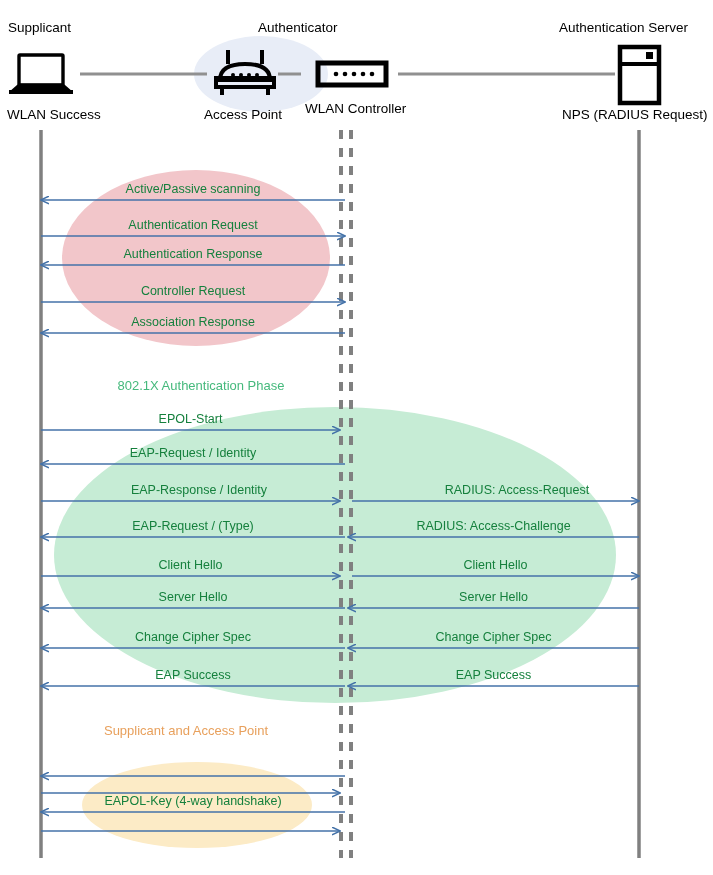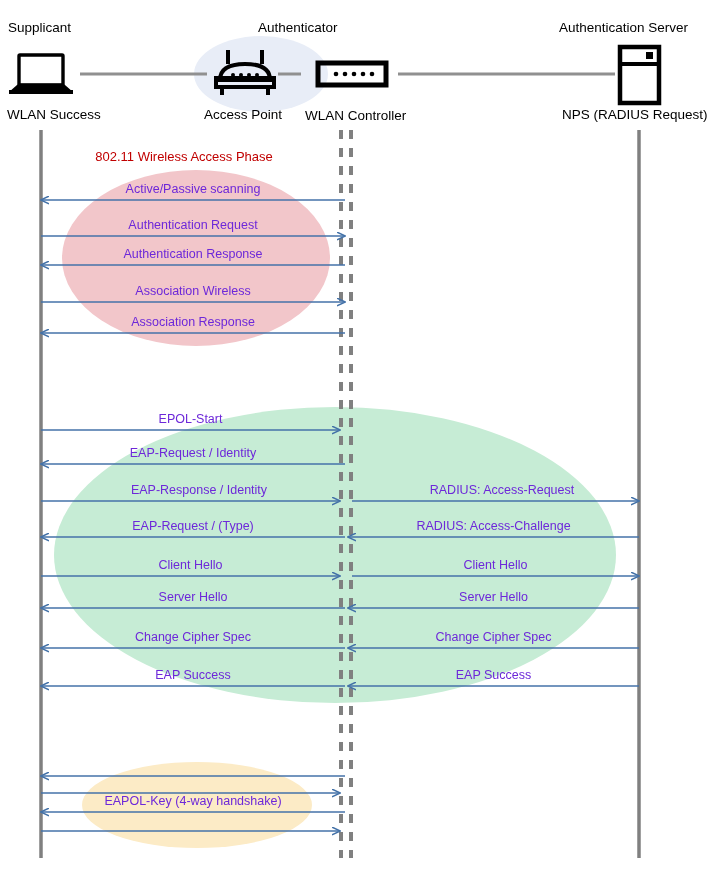--- a/index.html
+++ b/index.html
@@ -24,21 +24,21 @@
   .hdr-label{
     position:absolute;
     font-size:13.5px;
     color:#000;
     white-space:nowrap;
     letter-spacing:0px;
   }
   .msg-label{
     position:absolute;
     font-size:12.5px;
-    color:#6d28d9;
+    color:#15803d;
     white-space:nowrap;
     transform:translate(-50%,-100%);
     letter-spacing:0px;
   }
   .phase-label{
     position:absolute;
     font-size:13px;
     white-space:nowrap;
     transform:translateX(-50%);
     text-align:center;
@@ -146,44 +146,45 @@
         <line x1="639" y1="686" x2="348" y2="686" stroke="#4472A8" stroke-width="1.6" marker-end="url(#arrowL)"></line>
       </g>
   </svg>
 
   <div class="hdr-label" style="left:8px;  top:20px;">Supplicant</div>
   <div class="hdr-label" style="left:258px; top:20px;">Authenticator</div>
   <div class="hdr-label" style="left:559px; top:20px;">Authentication Server</div>
 
   <div class="hdr-label" style="left:7px;   top:107px;">WLAN Success</div>
   <div class="hdr-label" style="left:204px; top:107px;text-align:right;">Access Point</div>
-  <div class="hdr-label" style="left:305px; top:108px;">WLAN Controller</div>
+  <div class="hdr-label" style="left:305px; top:101px;">WLAN Controller</div>
   <div class="hdr-label" style="left:562px; top:107px;">NPS (RADIUS Request)</div>
 
-  <div class="phase-label phase-red" style="left:184px; top:147px;">802.11 Wireless Access Phase</div>
 
+  <div class="phase-label phase-green" style="left:201px; top:376px;">802.1X Authentication Phase</div>
 
   <div class="phase-label phase-orange" style="left:186px; top:721px;">
+    <div>Supplicant and Access Point</div>
   </div>
 
   <div id="msg-labels">
       <div class="msg-label" style="left: 193px; top: 196px;">Active/Passive scanning</div>
       <div class="msg-label" style="left: 193px; top: 232px;">Authentication Request</div>
       <div class="msg-label" style="left: 193px; top: 261px;">Authentication Response</div>
-      <div class="msg-label" style="left: 193px; top: 298px;">Association Wireless</div>
+      <div class="msg-label" style="left: 193px; top: 298px;">Controller Request</div>
       <div class="msg-label" style="left: 193px; top: 329px;">Association Response</div>
       <div class="msg-label" style="left: 190.5px; top: 426px;">EPOL-Start</div>
       <div class="msg-label" style="left: 193px; top: 460px;">EAP-Request / Identity</div>
       <div class="msg-label" style="left: 199px; top: 497px;">EAP-Response / Identity</div>
       <div class="msg-label" style="left: 193px; top: 533px;">EAP-Request / (Type)</div>
       <div class="msg-label" style="left: 190.5px; top: 572px;">Client Hello</div>
       <div class="msg-label" style="left: 193px; top: 604px;">Server Hello</div>
       <div class="msg-label" style="left: 193px; top: 644px;">Change Cipher Spec</div>
       <div class="msg-label" style="left: 193px; top: 682px;">EAP Success</div>
       <div class="msg-label" style="left: 193px; top: 808px;">EAPOL-Key (4-way handshake)</div>
-      <div class="msg-label" style="left: 502px; top: 497px;">RADIUS: Access-Request</div>
+      <div class="msg-label" style="left: 517px; top: 497px;">RADIUS: Access-Request</div>
       <div class="msg-label" style="left: 493.5px; top: 533px;">RADIUS: Access-Challenge</div>
       <div class="msg-label" style="left: 495.5px; top: 572px;">Client Hello</div>
       <div class="msg-label" style="left: 493.5px; top: 604px;">Server Hello</div>
       <div class="msg-label" style="left: 493.5px; top: 644px;">Change Cipher Spec</div>
       <div class="msg-label" style="left: 493.5px; top: 682px;">EAP Success</div>
     </div>
 </div>
 
 </body></html>

